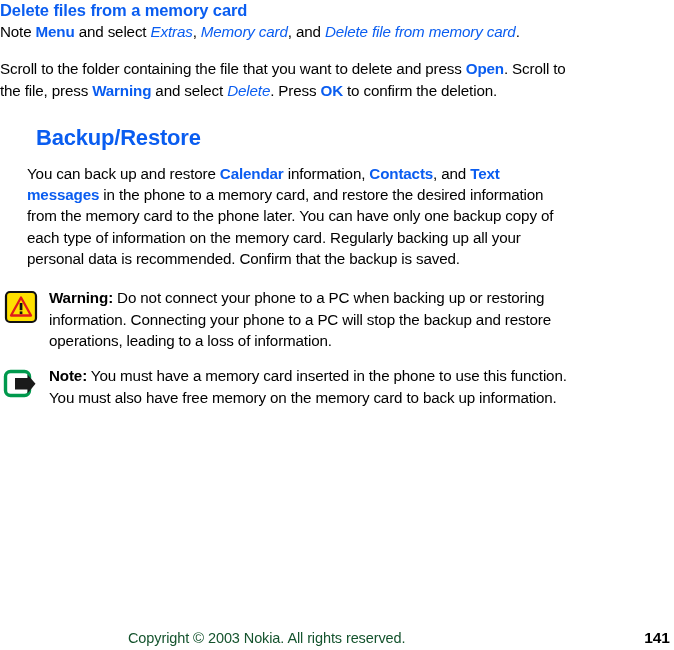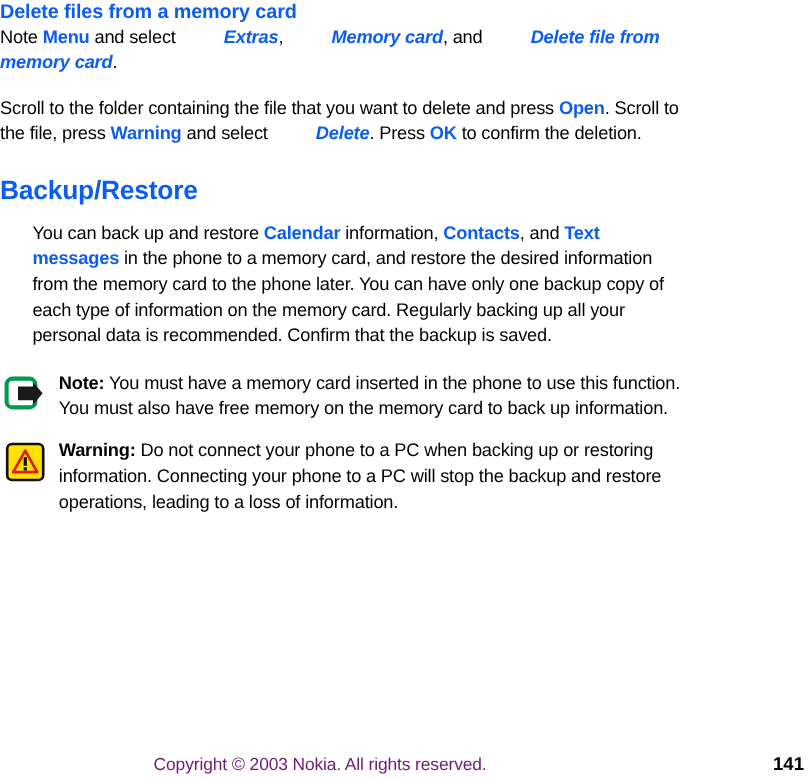--- a/index.html
+++ b/index.html
@@ -41,33 +41,34 @@
     margin: 0 0 1px 0;
     letter-spacing: -0.1px;
   }
   .h-main {
     font-size: 22px;
     font-weight: bold;
     color: #0a5df0;
     line-height: 26px;
     margin: 24px 0 12px 0;
     letter-spacing: -0.2px;
+    padding-left: 36px;
   }
 
   
   .para {
     font-size: 15.2px;
     line-height: 21.3px;
     margin: 0 0 16px 0;
     color: #000000;
     letter-spacing: -0.15px;
   }
 
   .blue      { color: #0a5df0; font-weight: bold; }
-  .blue-i    { color: #0a5df0; font-style: italic; font-weight: bold; margin-left: 36px; }
+  .blue-i    { color: #0a5df0; font-style: italic; font-weight: normal; }
 
   
   .callout {
     position: relative;
     padding-left: 49px;
     margin: 0 0 14px 0;
     min-height: 36px;
   }
   .callout .ctext {
     font-size: 15.2px;
@@ -94,21 +95,21 @@
     top: 628px;
     width: 674px;
     height: 22px;
   }
   .footer-copy {
     position: absolute;
     left: 128px;
     top: 0;
     font-size: 14.5px;
     line-height: 20px;
-    color: #701a75;
+    color: #14532d;
     letter-spacing: -0.1px;
   }
   .footer-page {
     position: absolute;
     right: 4px;
     top: 0;
     font-size: 15.5px;
     line-height: 20px;
     font-weight: bold;
     color: #000000;
@@ -131,42 +132,42 @@
     <p class="para">
       <span>Scroll to the folder containing the file that you want to delete and press </span><span class="blue">Open</span><span>. Scroll to the file, press </span><span class="blue">Warning</span><span> and select </span><span class="blue-i">Delete</span><span>. Press </span><span class="blue">OK</span><span> to confirm the deletion.</span>
     </p>
 
     <h1 class="h-main">Backup/Restore</h1>
 
     <p class="para" style="margin-bottom:18px;padding-left:27px;">
       <span>You can back up and restore </span><span class="blue">Calendar</span><span> information, </span><span class="blue">Contacts</span><span>, and </span><span class="blue">Text messages</span><span> in the phone to a memory card, and restore the desired information from the memory card to the phone later. You can have only one backup copy of each type of information on the memory card. Regularly backing up all your personal data is recommended. Confirm that the backup is saved.</span>
     </p>
 
-    <div class="callout">
-      <span class="callout-icon">
-        <svg width="40" height="36" viewBox="0 0 40 36" xmlns="http://www.w3.org/2000/svg">
-          <rect x="3.5" y="4.5" width="24" height="24" rx="5" ry="5" fill="none" stroke="#00994d" stroke-width="3.4"></rect>
-          <path d="M13 11 L13 22.5 L25.5 22.5 L25.5 26.5 L33.5 16.8 L25.5 7.5 L25.5 11 Z" fill="#1a1a1a"></path>
-        </svg>
-      </span>
-      <div class="ctext"><span class="clabel">Note:</span><span> You must have a memory card inserted in the phone to use this function. You must also have free memory on the memory card to back up information.</span></div>
-    </div>
-
     <div class="callout" style="margin-top:9px;">
       <span class="callout-icon">
         <svg width="40" height="36" viewBox="0 0 40 36" xmlns="http://www.w3.org/2000/svg">
           <rect x="4" y="3" width="30" height="30" rx="4" ry="4" fill="#ffe000" stroke="#111111" stroke-width="2.2"></rect>
           <path d="M19 8.5 L29 26.5 L9 26.5 Z" fill="none" stroke="#e01b1b" stroke-width="2.3" stroke-linejoin="round"></path>
           <rect x="17.7" y="14" width="2.7" height="7.2" fill="#111111"></rect>
           <rect x="17.7" y="22.4" width="2.7" height="2.7" fill="#111111"></rect>
         </svg>
       </span>
       <div class="ctext"><span class="clabel">Warning:</span><span>  Do not connect your phone to a PC when backing up or restoring information. Connecting your phone to a PC will stop the backup and restore operations,   leading to a loss of information.</span></div>
     </div>
 
+    <div class="callout">
+      <span class="callout-icon">
+        <svg width="40" height="36" viewBox="0 0 40 36" xmlns="http://www.w3.org/2000/svg">
+          <rect x="3.5" y="4.5" width="24" height="24" rx="5" ry="5" fill="none" stroke="#00994d" stroke-width="3.4"></rect>
+          <path d="M13 11 L13 22.5 L25.5 22.5 L25.5 26.5 L33.5 16.8 L25.5 7.5 L25.5 11 Z" fill="#1a1a1a"></path>
+        </svg>
+      </span>
+      <div class="ctext"><span class="clabel">Note:</span><span> You must have a memory card inserted in the phone to use this function. You must also have free memory on the memory card to back up information.</span></div>
+    </div>
+
   </div>
 
   <div class="footer">
     <div class="footer-copy"><span>Copyright </span><span class="copysym">©</span><span> 2003 Nokia. All rights reserved.</span></div>
     <div class="footer-page">141</div>
   </div>
 
 </div>
 
 </body></html>

